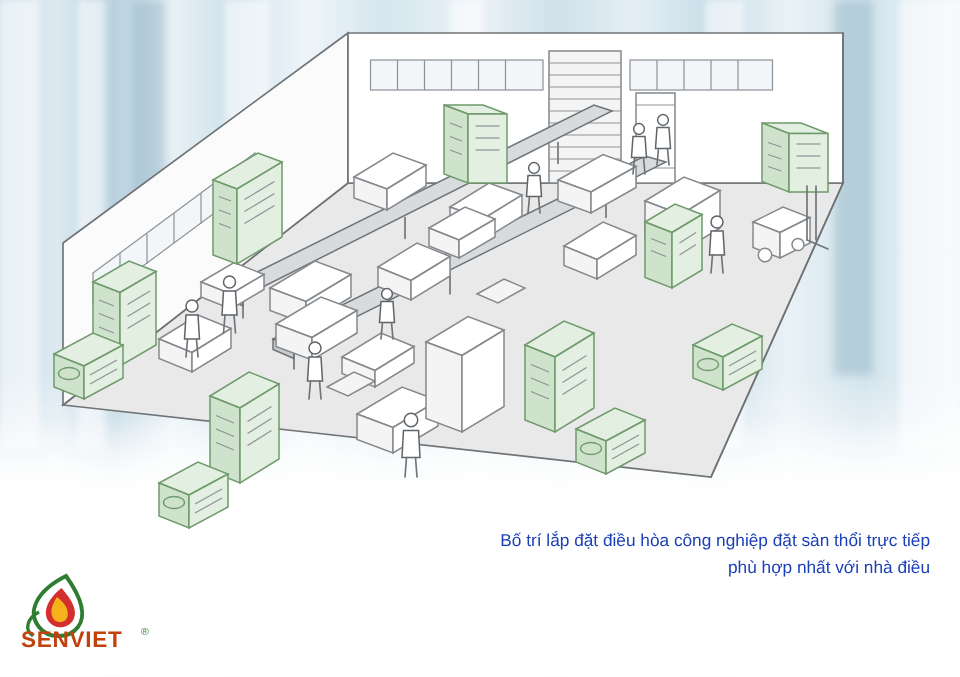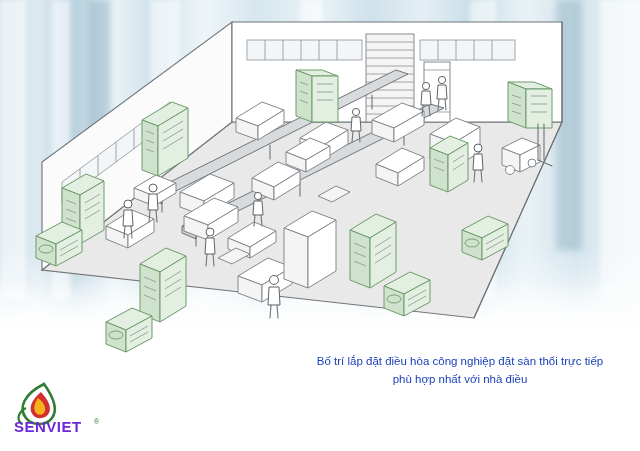--- a/index.html
+++ b/index.html
@@ -79,38 +79,38 @@
     position: absolute;
     left: 300px;
     top: 352px;
     width: 320px;
     text-align: center;
     color: #1a3fb8;
     font-size: 11.5px;
     line-height: 18px;
     font-family: "Liberation Sans", sans-serif;
   }
-  .caption div { white-space: nowrap; }
+  .caption div { white-space: nowrap; text-align: right; }
 
   
   .logo {
     position: absolute;
     left: 14px;
     top: 378px;
     width: 108px;
     height: 60px;
   }
   .logo-text {
     position: absolute;
     left: 14px;
     top: 418px;
     font-size: 15px;
     font-weight: bold;
     letter-spacing: 0.5px;
-    color: #6d28d9;
+    color: #c2410c;
     font-family: "Liberation Sans", sans-serif;
   }
   .logo-reg {
     position: absolute;
     left: 94px;
     top: 418px;
     font-size: 7px;
     color: #2e7d32;
   }
 </style>

